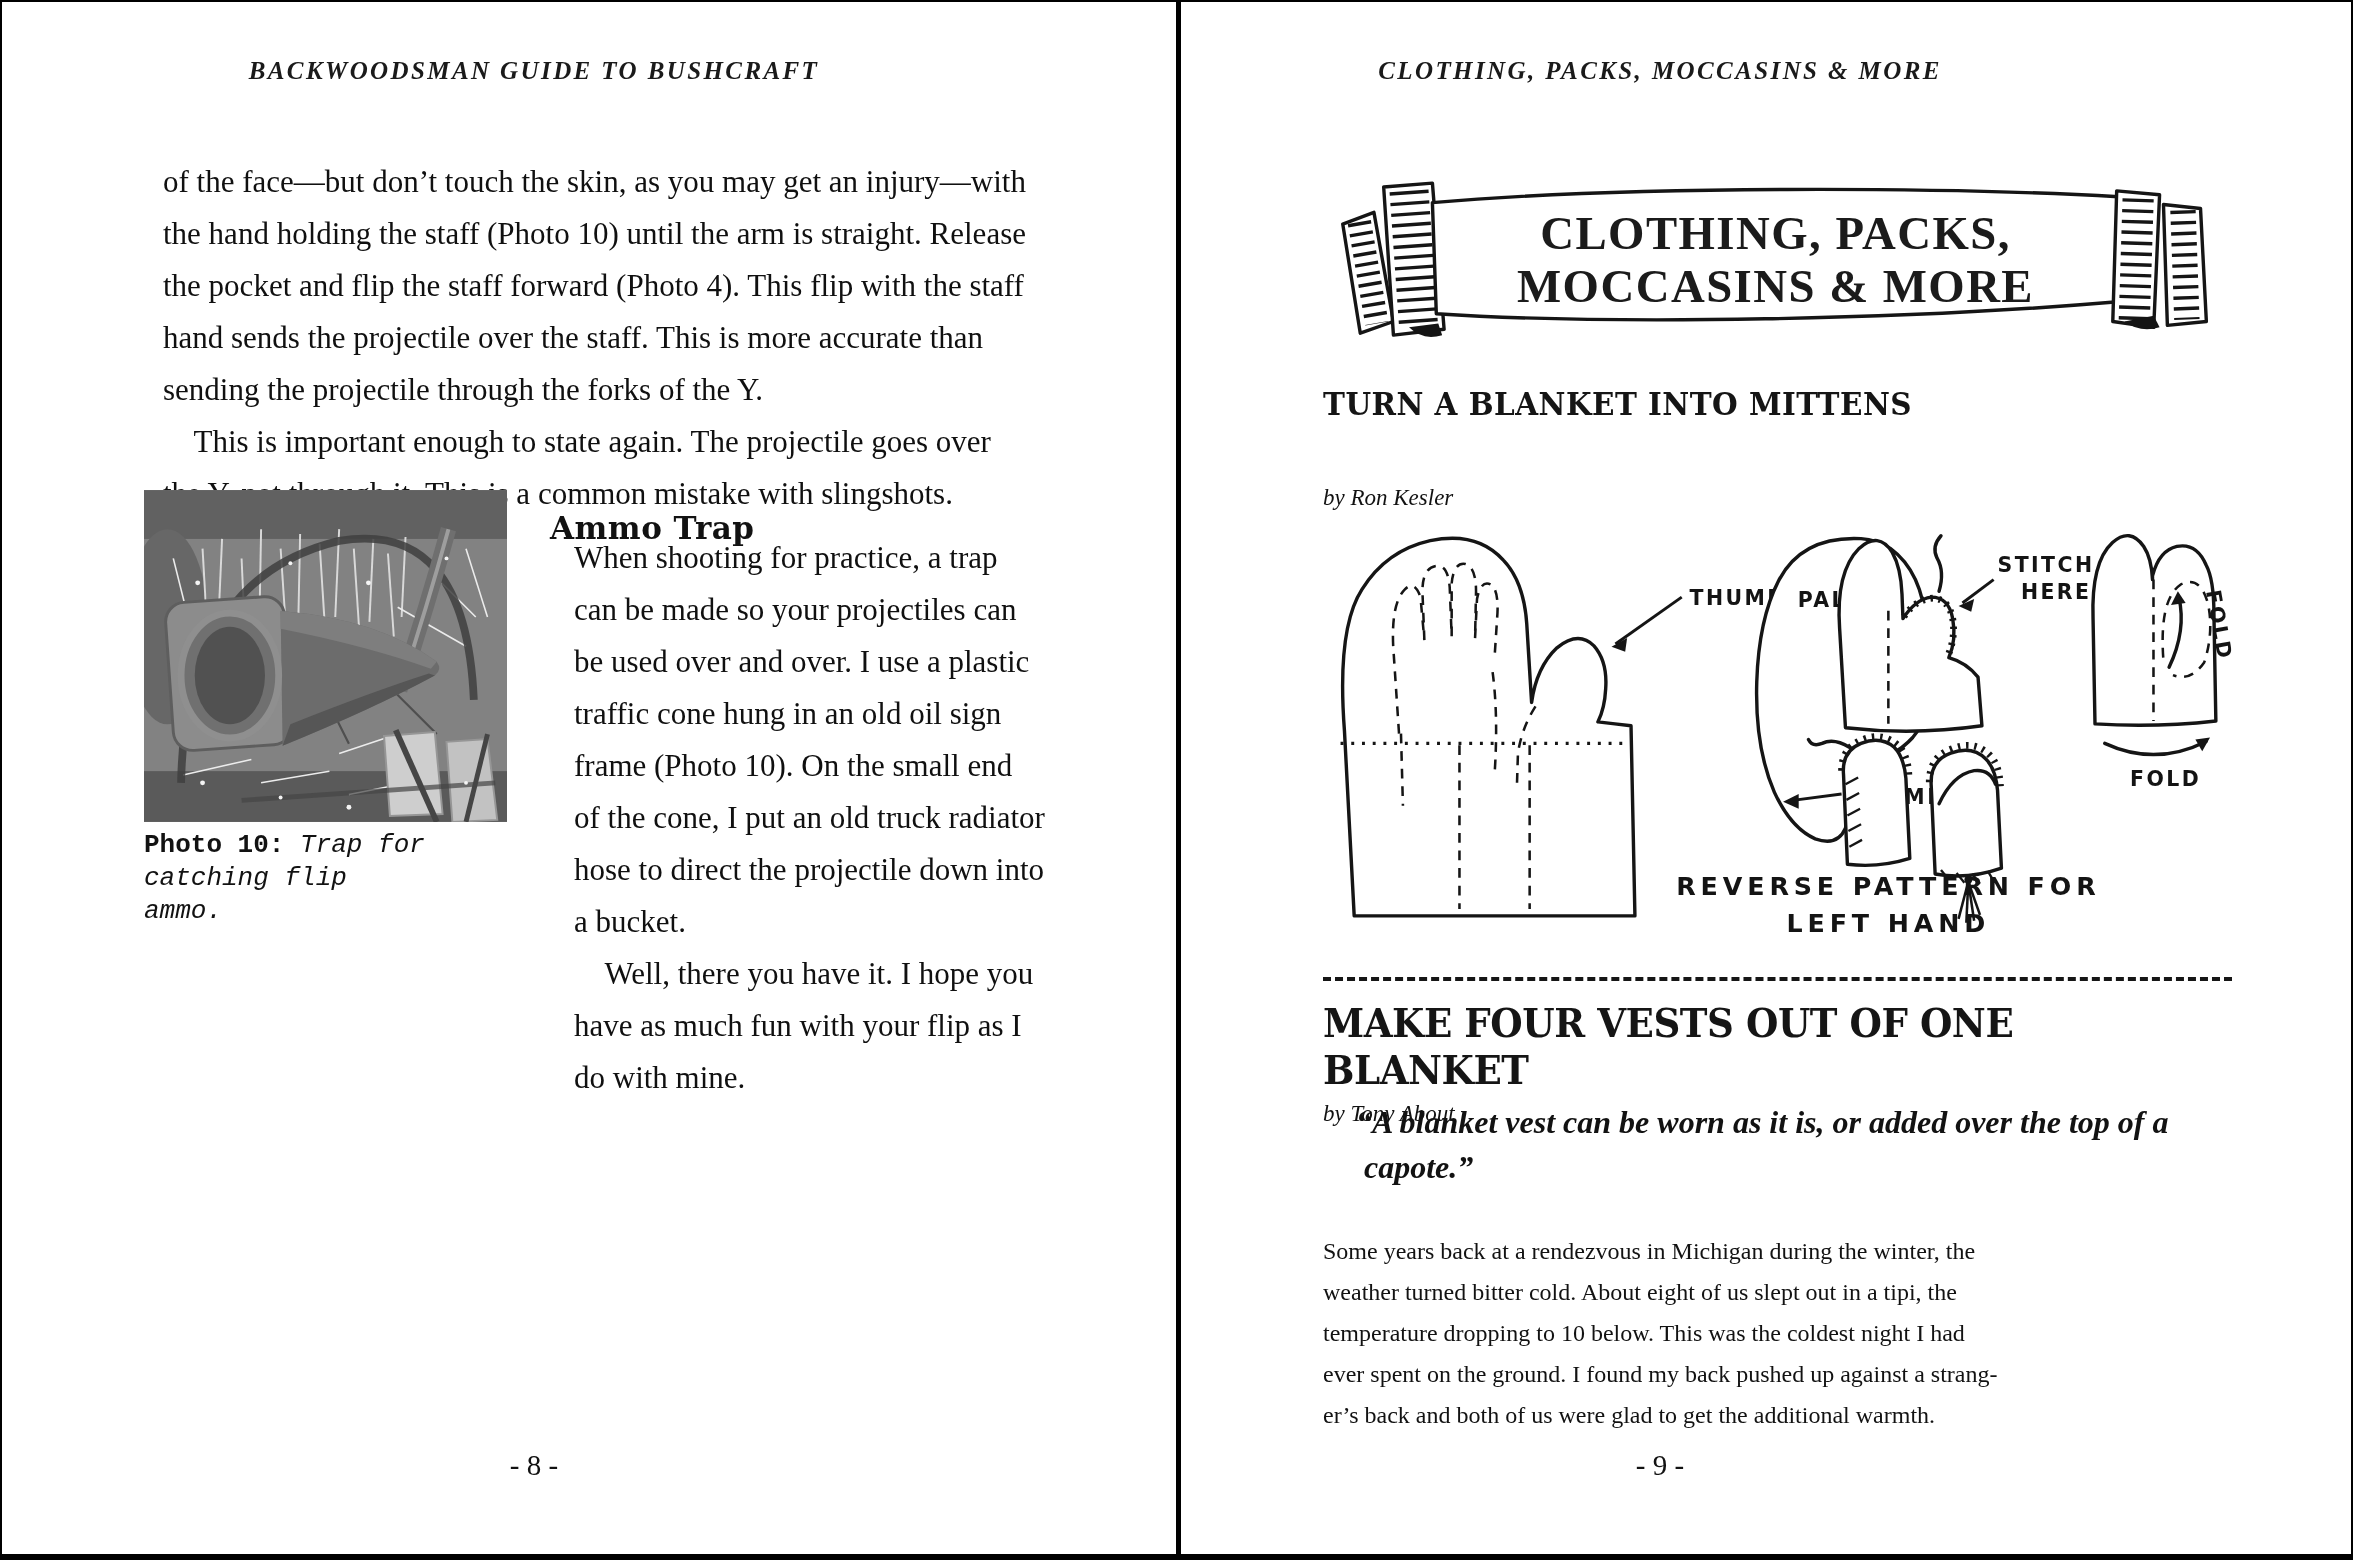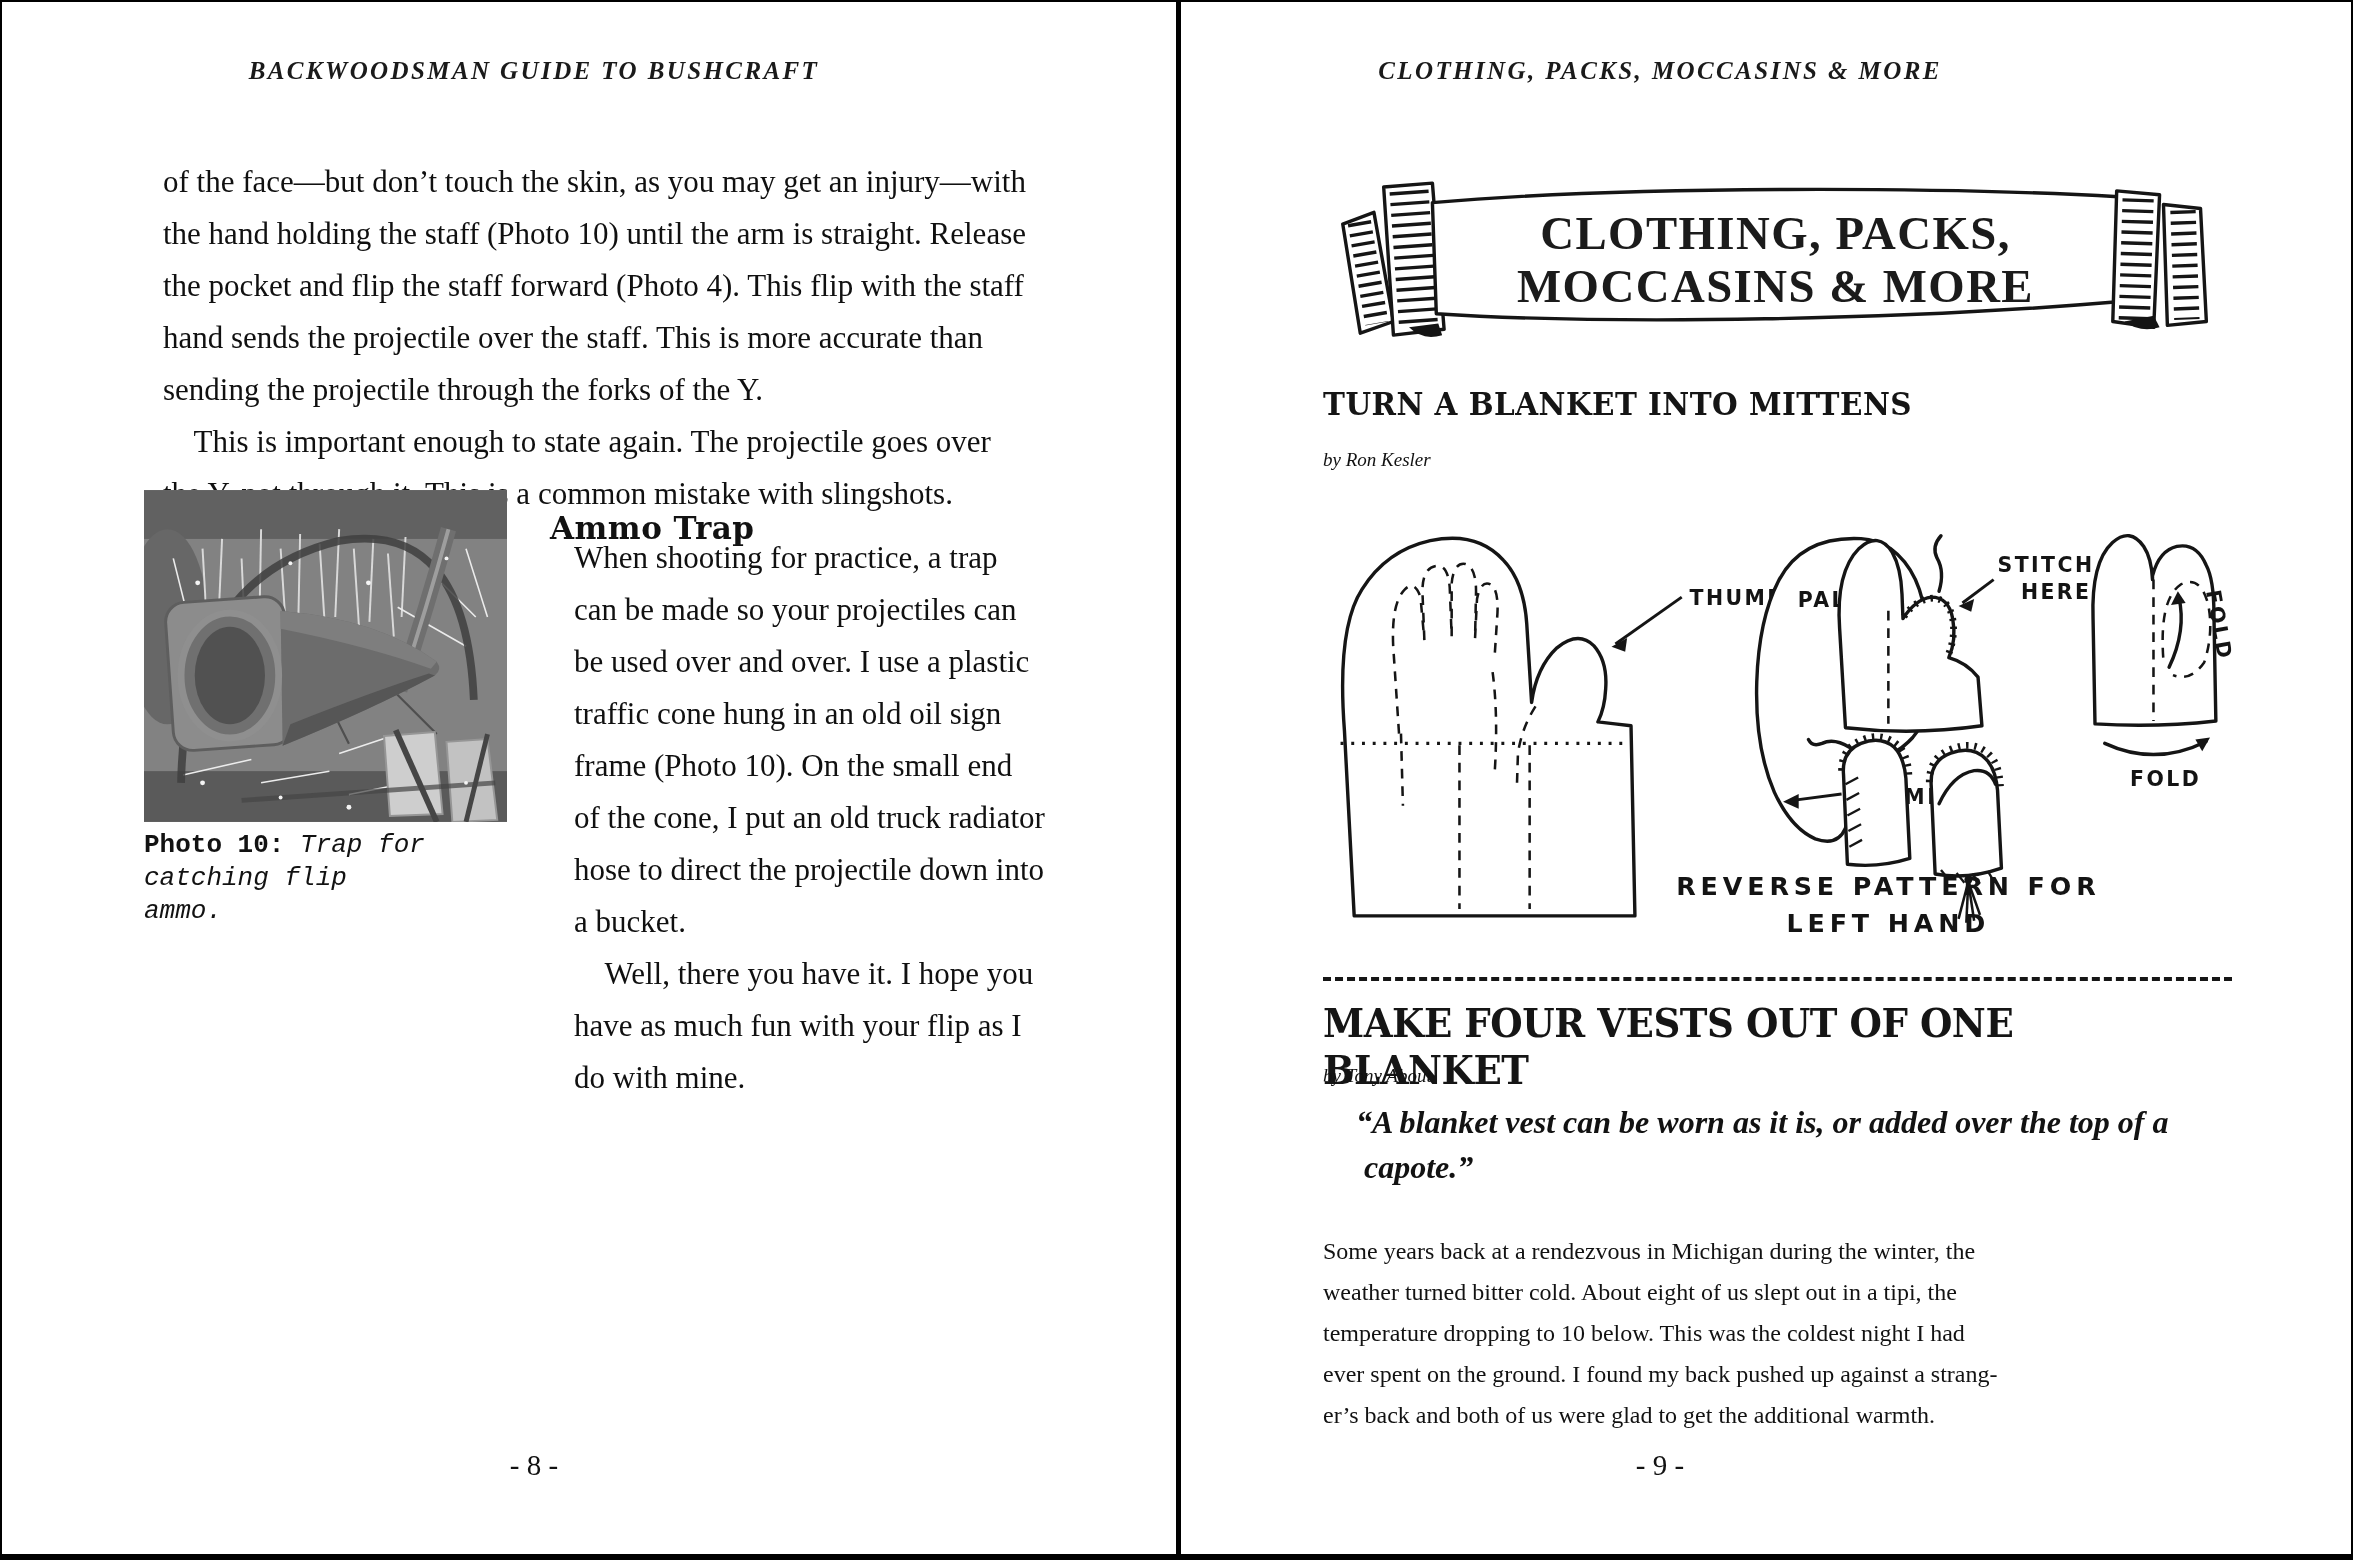--- a/index.html
+++ b/index.html
@@ -20,21 +20,21 @@
   .caption .cap-text{font-style:italic;white-space:pre-line;}
   .ammo-head{position:absolute;left:548px;top:508px;font-family:"DejaVu Serif",serif;
              font-weight:700;font-size:31px;letter-spacing:0.5px;}
   .ammo-body{position:absolute;left:548px;top:530px;}
   .pagenum{position:absolute;top:1447px;left:0;width:100%;text-align:center;font-size:29px;}
   .banner-svg{position:absolute;left:142px;top:146px;}
   .banner-title{font-family:"Liberation Serif",serif;font-weight:700;font-size:48px;letter-spacing:1.5px;fill:#1b1b1b;}
   .sec-head{position:absolute;left:142px;font-family:"DejaVu Serif",serif;font-weight:700;color:#151515;}
   .mittens-head{top:384px;font-size:31px;letter-spacing:0.5px;transform:scaleX(.95);transform-origin:left;}
   .vests-head{top:997px;font-size:40px;letter-spacing:-0.5px;transform:scaleX(.93);transform-origin:left;}
-  .byline{position:absolute;left:142px;font-style:italic;font-size:19px;}
+  .byline{position:absolute;left:142px;font-style:italic;font-size:23px;margin-top:36px;}
   .byline-1{top:447px;}
   .byline-2{top:1063px;}
   .diagram-svg{position:absolute;left:142px;top:480px;}
   .dashed-sep{position:absolute;left:142px;top:975px;width:909px;border-top:4.9px dashed #161616;}
   .quote{position:absolute;left:135px;top:1098px;font-weight:700;font-style:italic;
          font-size:32px;line-height:45px;white-space:pre;margin-left:40px;}
   .vest-body{position:absolute;left:142px;top:1229px;font-size:24px;line-height:41px;white-space:pre;}
   .ink{stroke:#151515;fill:none;stroke-width:3.5;stroke-linecap:round;stroke-linejoin:round;}
   .ink-fill{stroke:#151515;fill:#ffffff;stroke-width:3.5;stroke-linejoin:round;}
   .stitch{stroke:#151515;fill:none;stroke-width:7;stroke-dasharray:2.5 6;}

